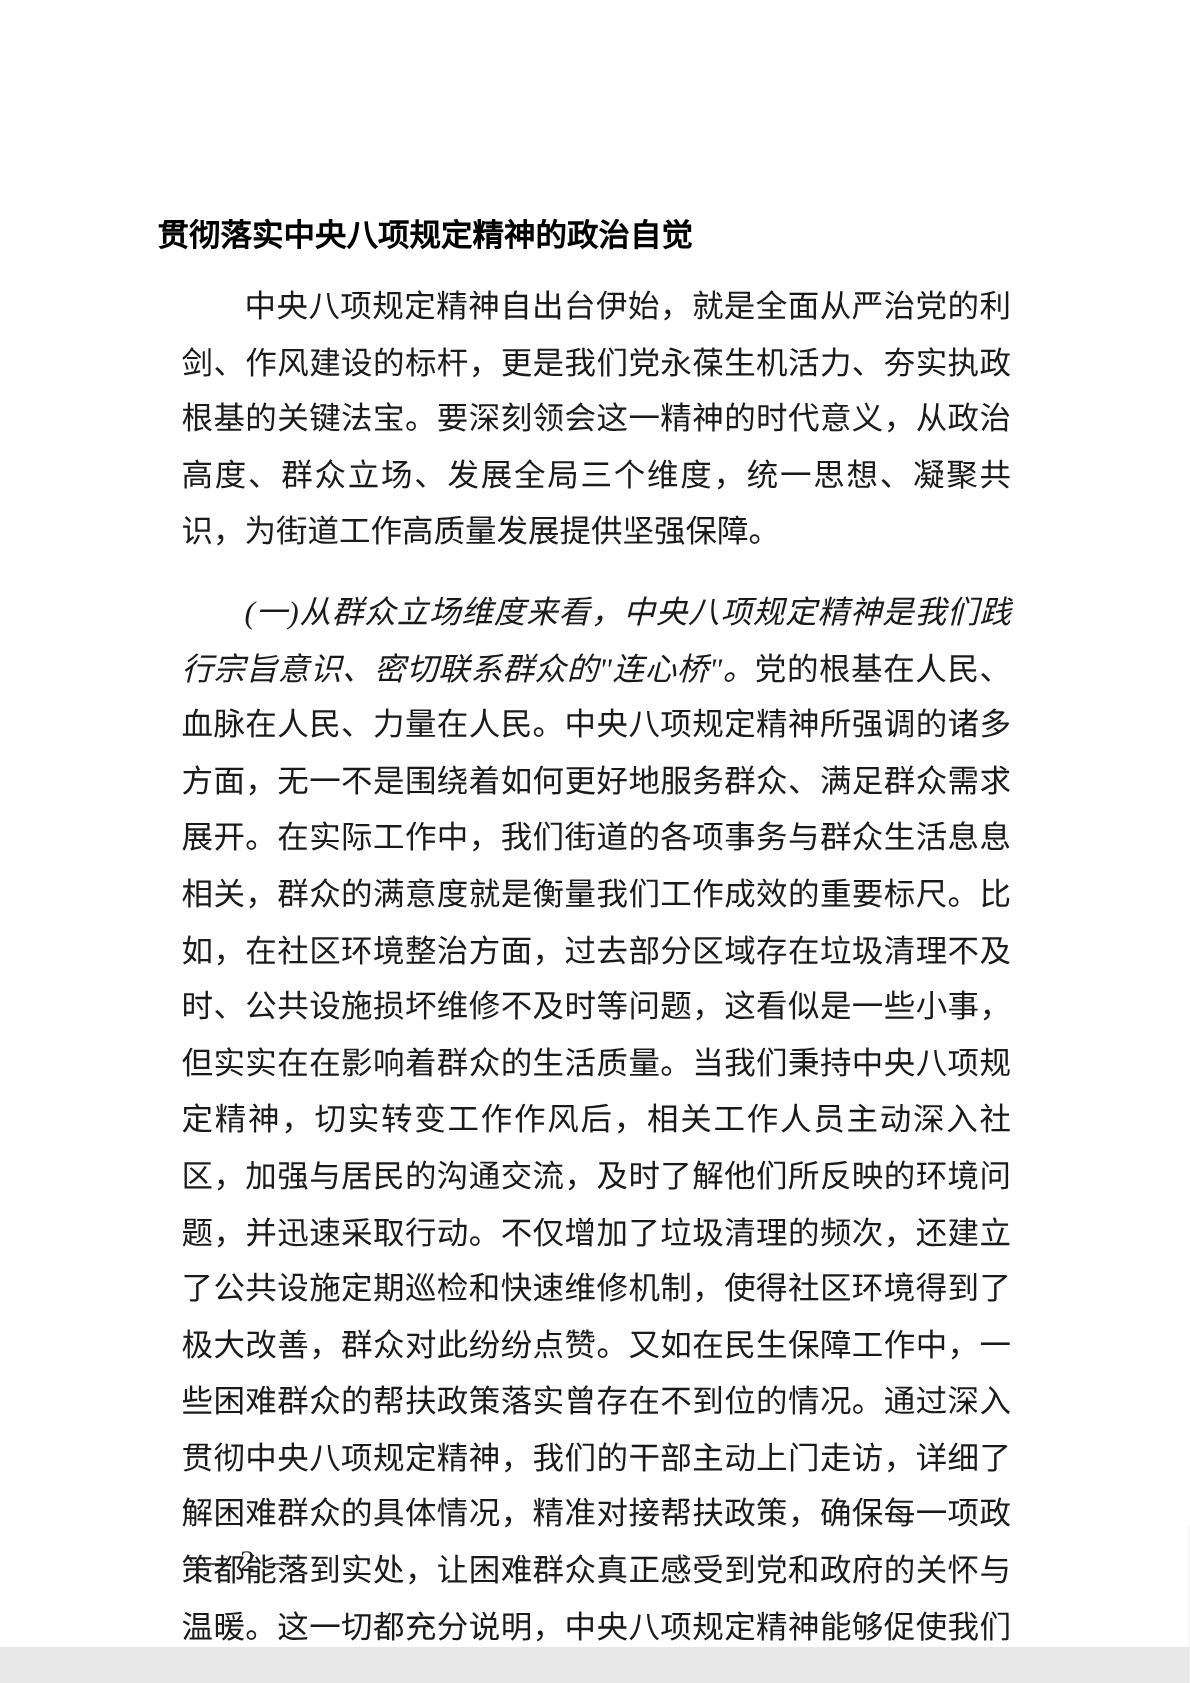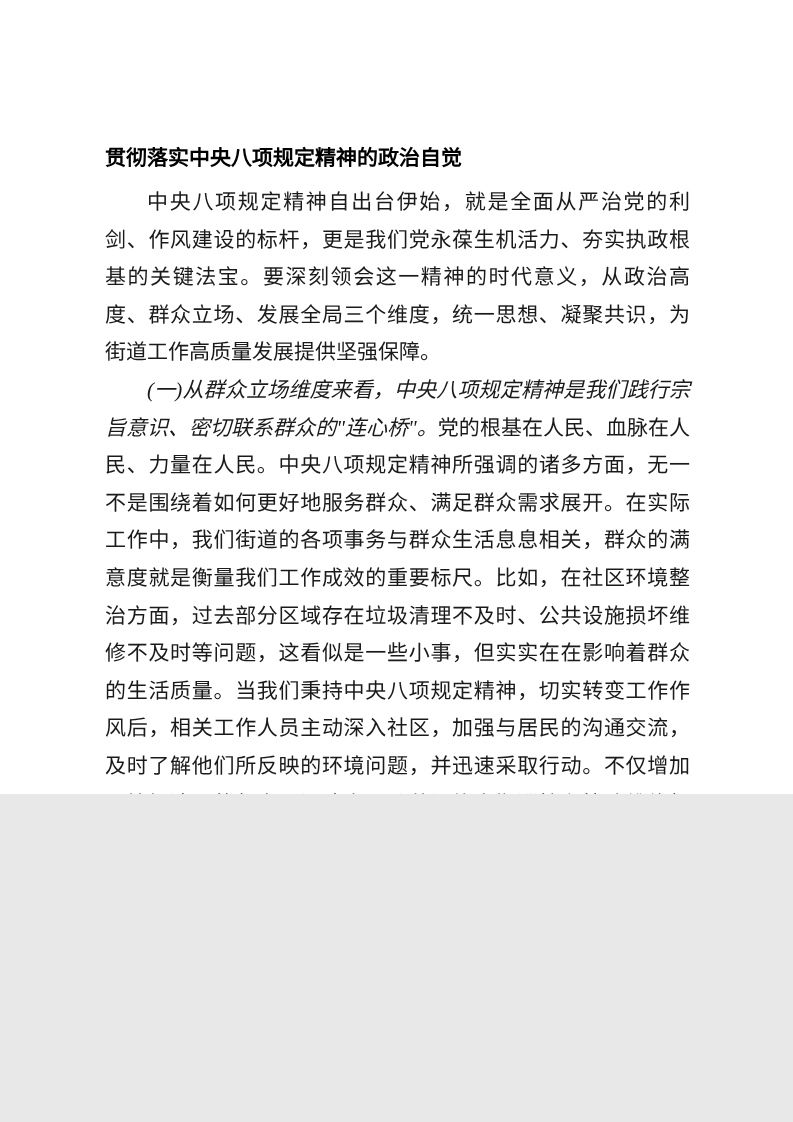--- a/index.html
+++ b/index.html
@@ -3,21 +3,21 @@
 <meta charset="utf-8">
 <style>
   html, body {
     margin: 0;
     padding: 0;
     background: #e8e8e8;
   }
   .page {
     position: relative;
     width: 793px;
-    height: 794px;
+    height: 1098px;
     margin: 0 auto;
     background: #ffffff;
     overflow: hidden;
     box-sizing: border-box;
   }
   .content {
     position: absolute;
     top: 146px;
     left: 105px;
     width: 585px;
@@ -25,21 +25,21 @@
   .heading {
     margin: 0 0 14px 0;
     font-family: "Liberation Sans", "DejaVu Sans", sans-serif;
     font-weight: 700;
     font-size: 21px;
     line-height: 24px;
     color: #000000;
     text-align: left;
   }
   .body-text p {
-    margin: 0;
+    margin: 16px;
     font-family: "Liberation Serif", "DejaVu Serif", serif;
     font-size: 21px;
     line-height: 37.6px;
     color: #1a1a1a;
     text-align: justify;
     text-justify: inter-character;
     text-indent: 2em;
   }
   .body-text p span.kai {
     font-style: italic;

